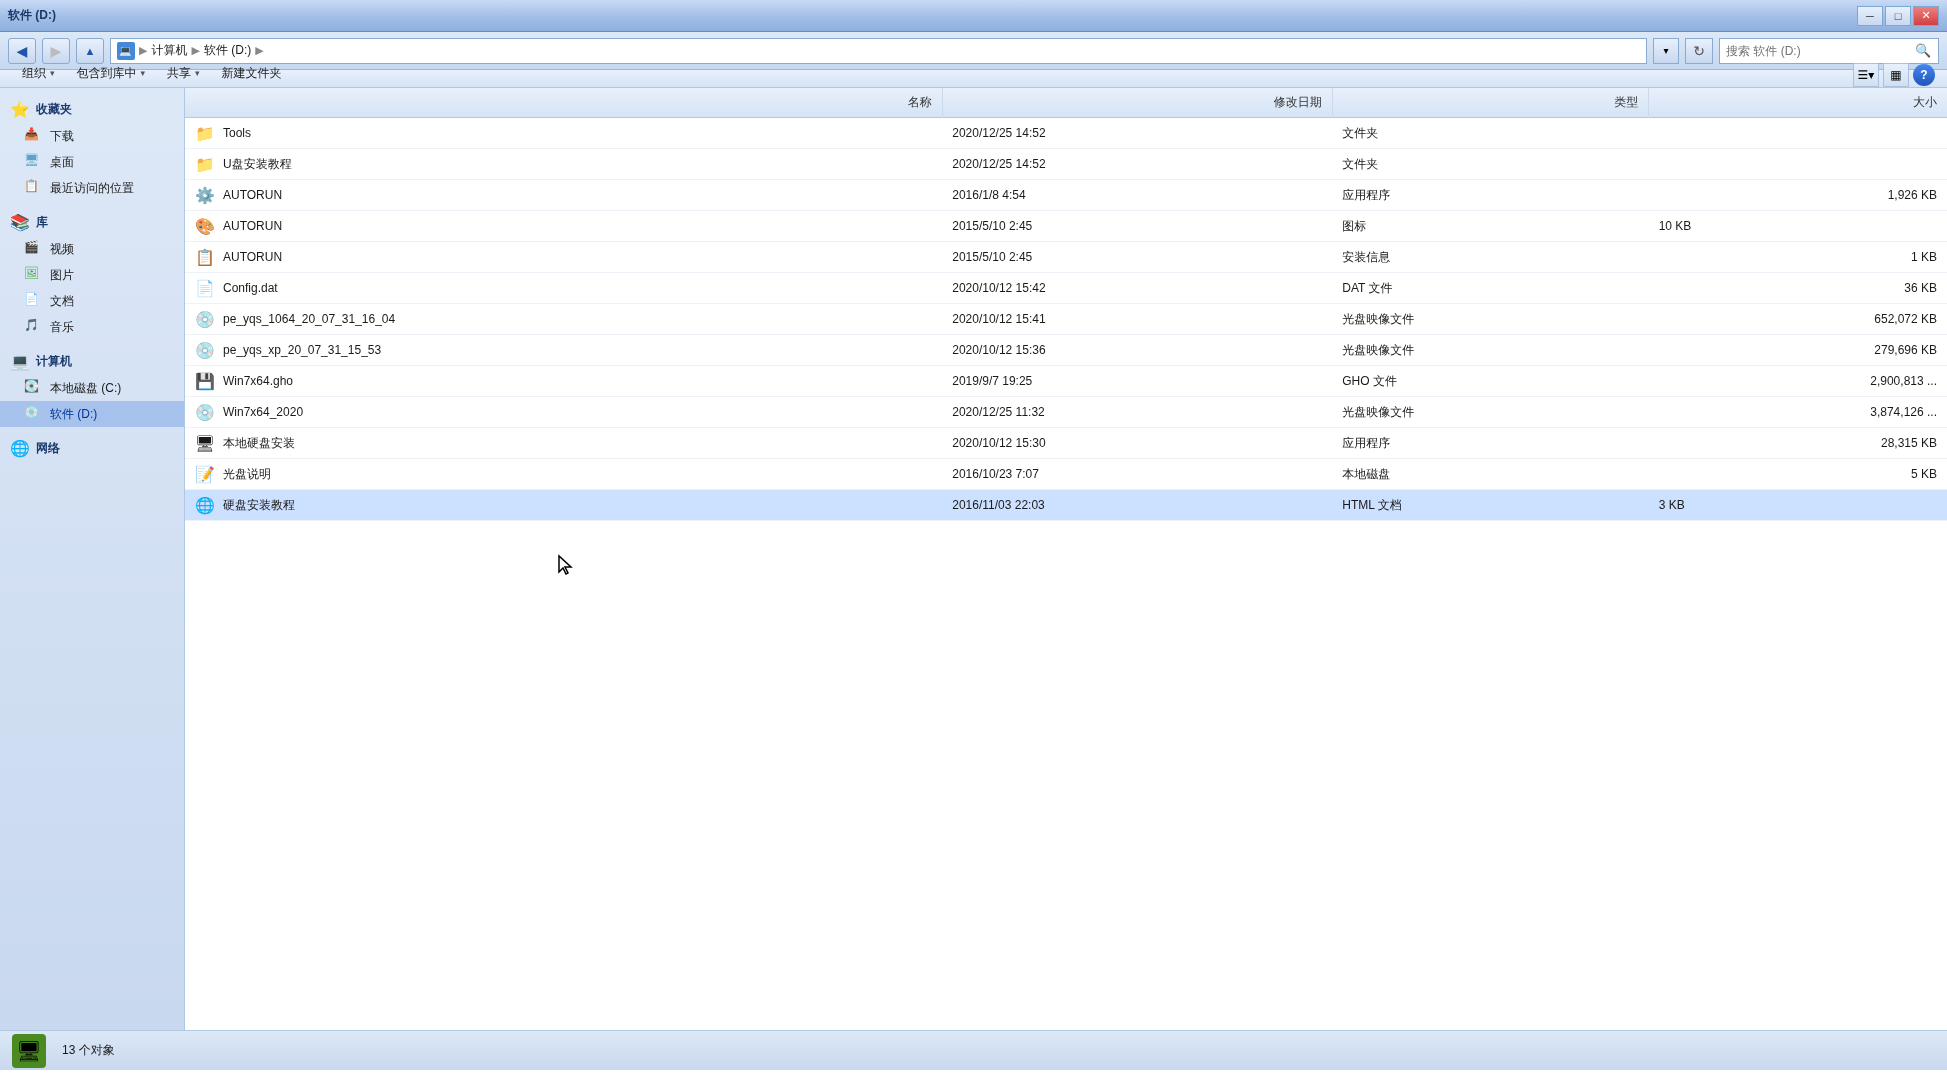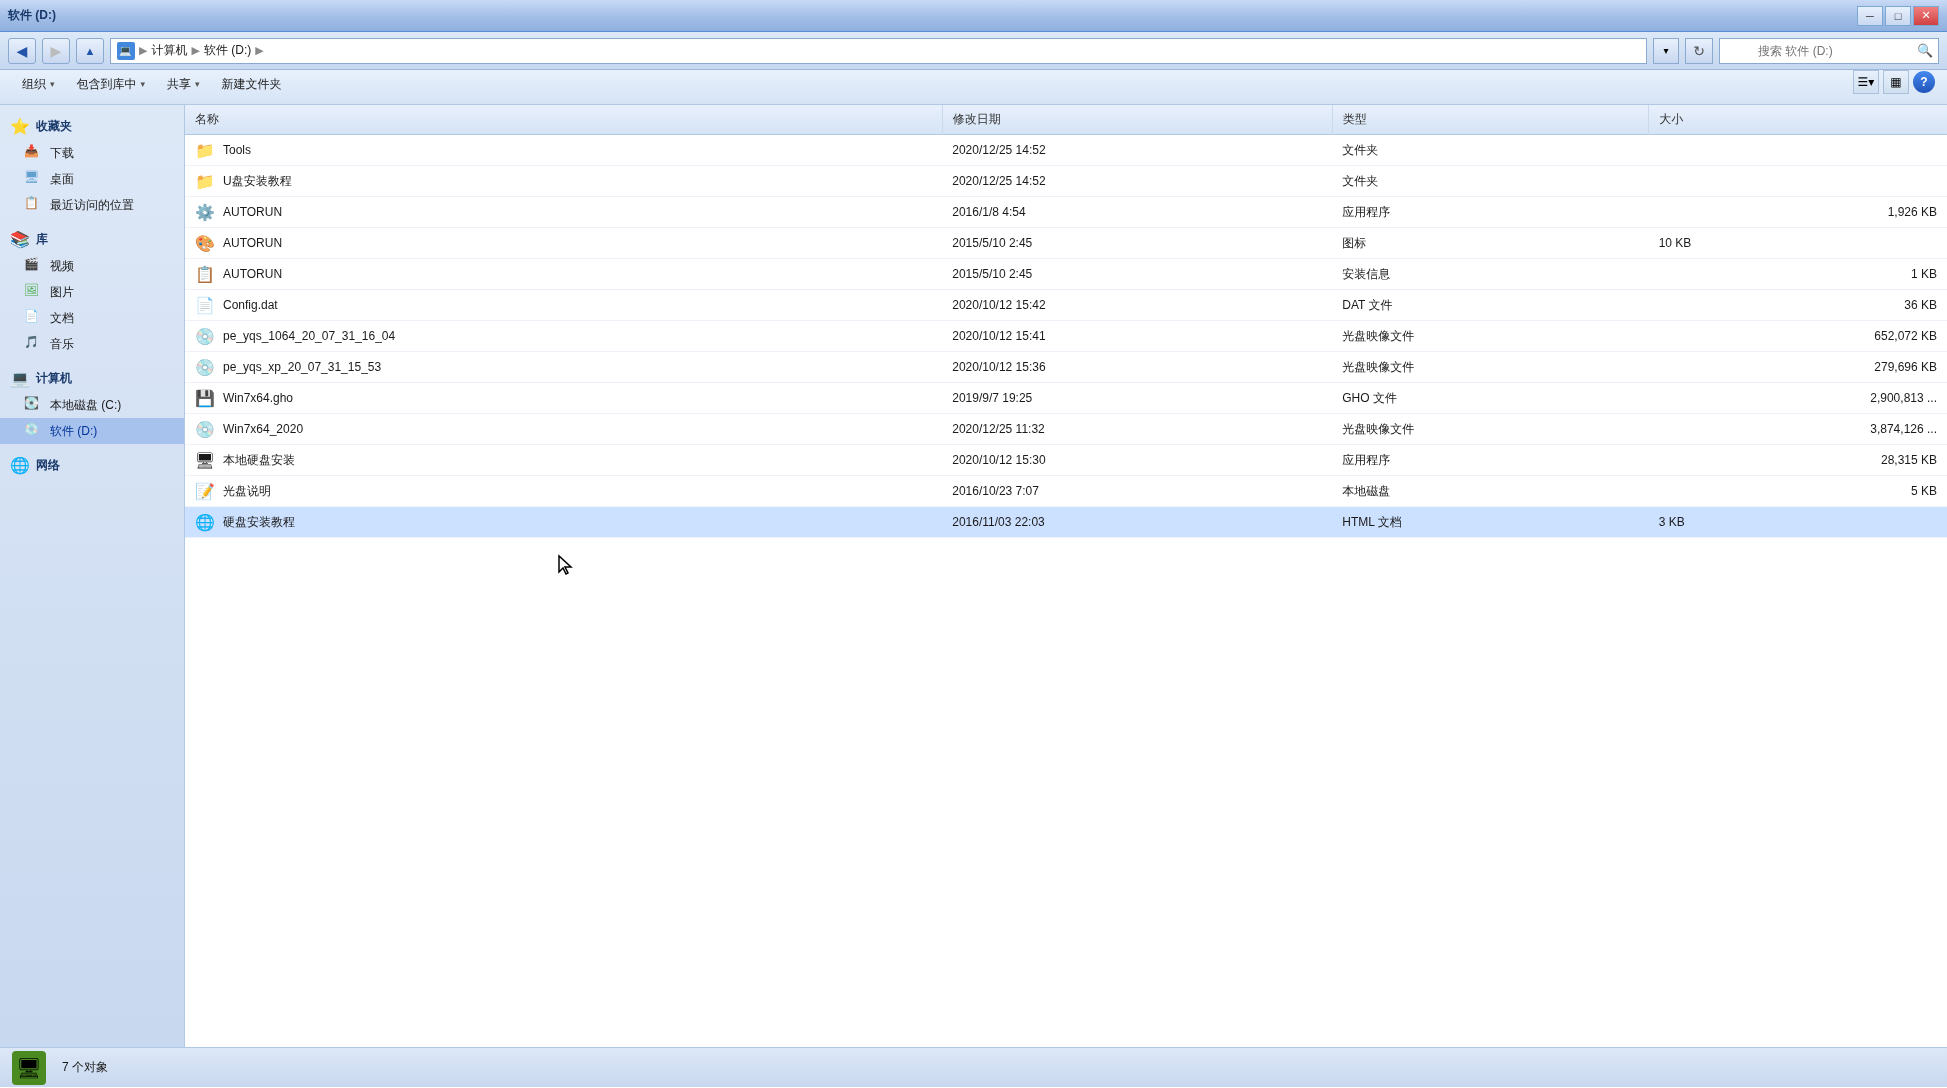--- a/index.html
+++ b/index.html
@@ -128,34 +128,33 @@
       padding: 0 6px;
       gap: 4px;
     }
     .search-input {
       flex: 1;
       border: none;
       outline: none;
       font-size: 12px;
       color: #0369a1;
       background: transparent;
-      margin-left: 32px;
     }
     .search-icon-btn {
       color: #555;
       cursor: pointer;
       font-size: 13px;
     }
 
     
     .toolbar {
       background: linear-gradient(to bottom, #e8f0fc 0%, #d5e4f5 100%);
-      height: 35px;
-      display: flex;
-      align-items: flex-start;
+      height: 18px;
+      display: flex;
+      align-items: flex-end;
       padding: 0 12px;
       gap: 2px;
       border-bottom: 1px solid #b0c8e4;
     }
     .toolbar-btn {
       height: 28px;
       padding: 0 10px;
       border: none;
       background: transparent;
       cursor: pointer;
@@ -264,21 +263,21 @@
     }
     .file-table {
       width: 100%;
       border-collapse: collapse;
     }
     .file-table thead tr {
       background: linear-gradient(to bottom, #e8f0fc, #d5e4f5);
       border-bottom: 1px solid #b0c8e4;
     }
     .file-table th {
-      text-align: left;
+      text-align: right;
       padding: 6px 10px;
       font-size: 12px;
       color: #333;
       font-weight: normal;
       border-right: 1px solid #ccd8ec;
       white-space: nowrap;
     }
     .file-table th:last-child { border-right: none; }
     .file-table tbody tr {
       border-bottom: 1px solid #edf2f8;
@@ -601,20 +600,20 @@
     <td style="text-align:left;">3 KB</td>
   </tr>
         </tbody>
     </table>
   </div>
 
 </div>
 
 <div class="statusbar">
   <div style="width:34px;height:34px;background:#4a8a20;border-radius:4px;display:flex;align-items:center;justify-content:center;font-size:20px;">🖥</div>
-  <span class="status-text">7 个对象</span>
+  <span class="status-text">13 个对象</span>
 </div>
 
 <div style="position:fixed;left:557px;top:554px;pointer-events:none;z-index:9999;">
   <svg width="18" height="22" viewBox="0 0 18 22">
     <polygon points="2,2 2,18 6,14 9,20 11,19 8,13 14,13" fill="white" stroke="black" stroke-width="1.5"></polygon>
   </svg>
 </div>
 
 </body></html>

